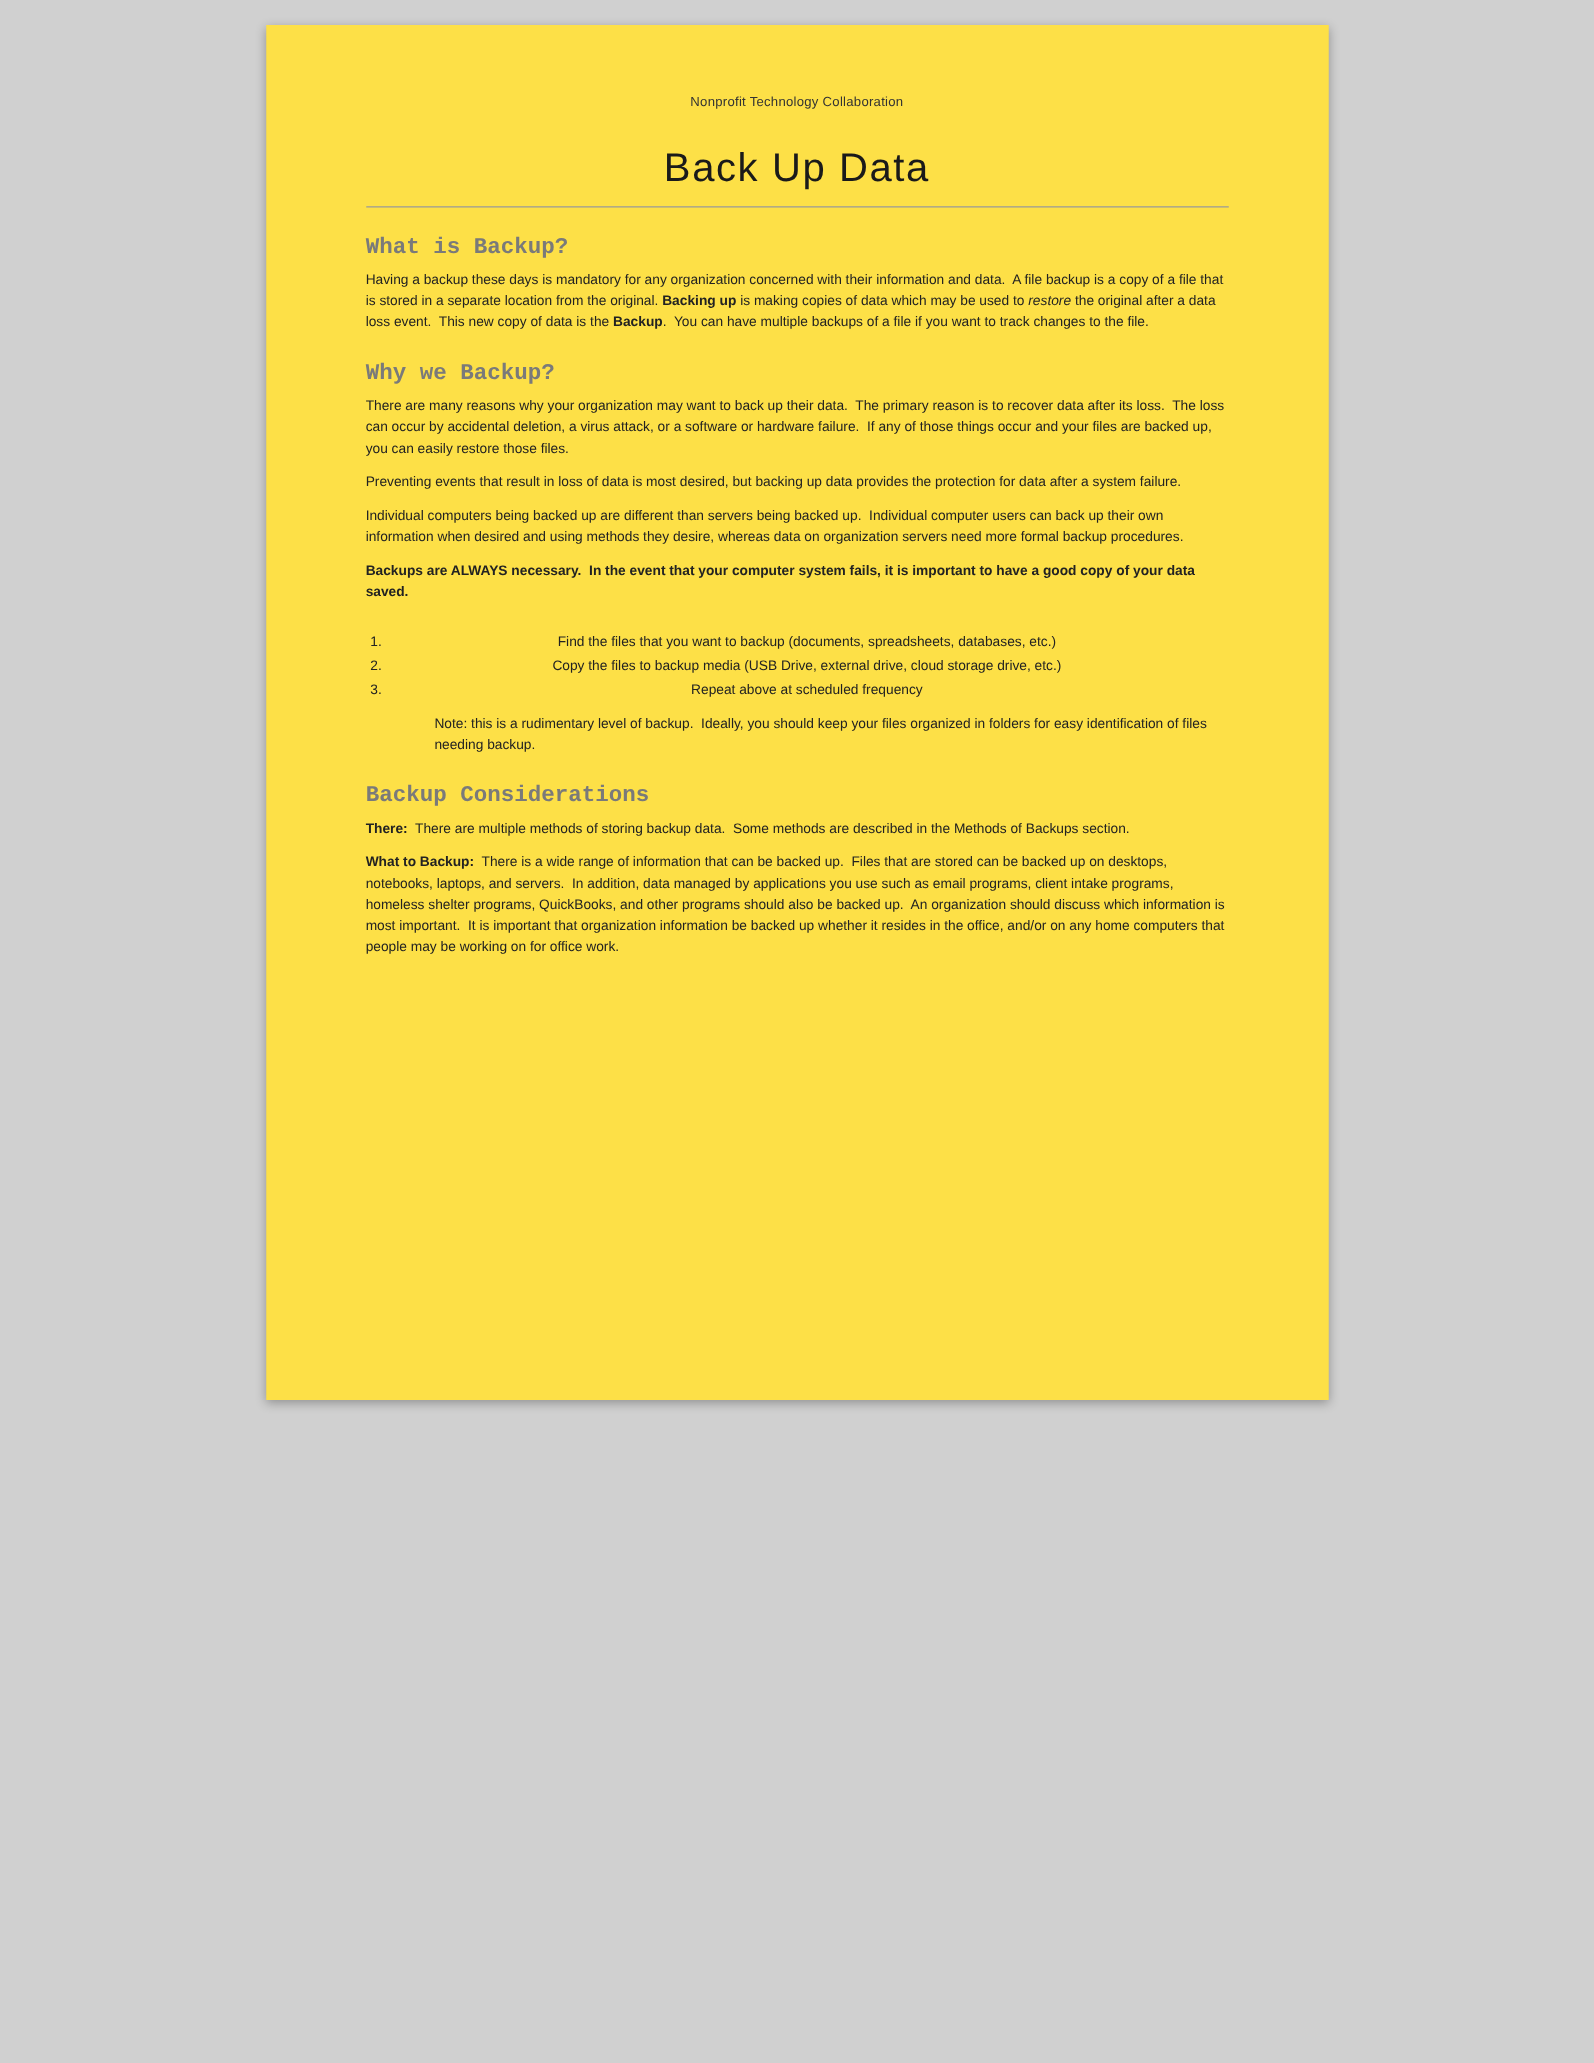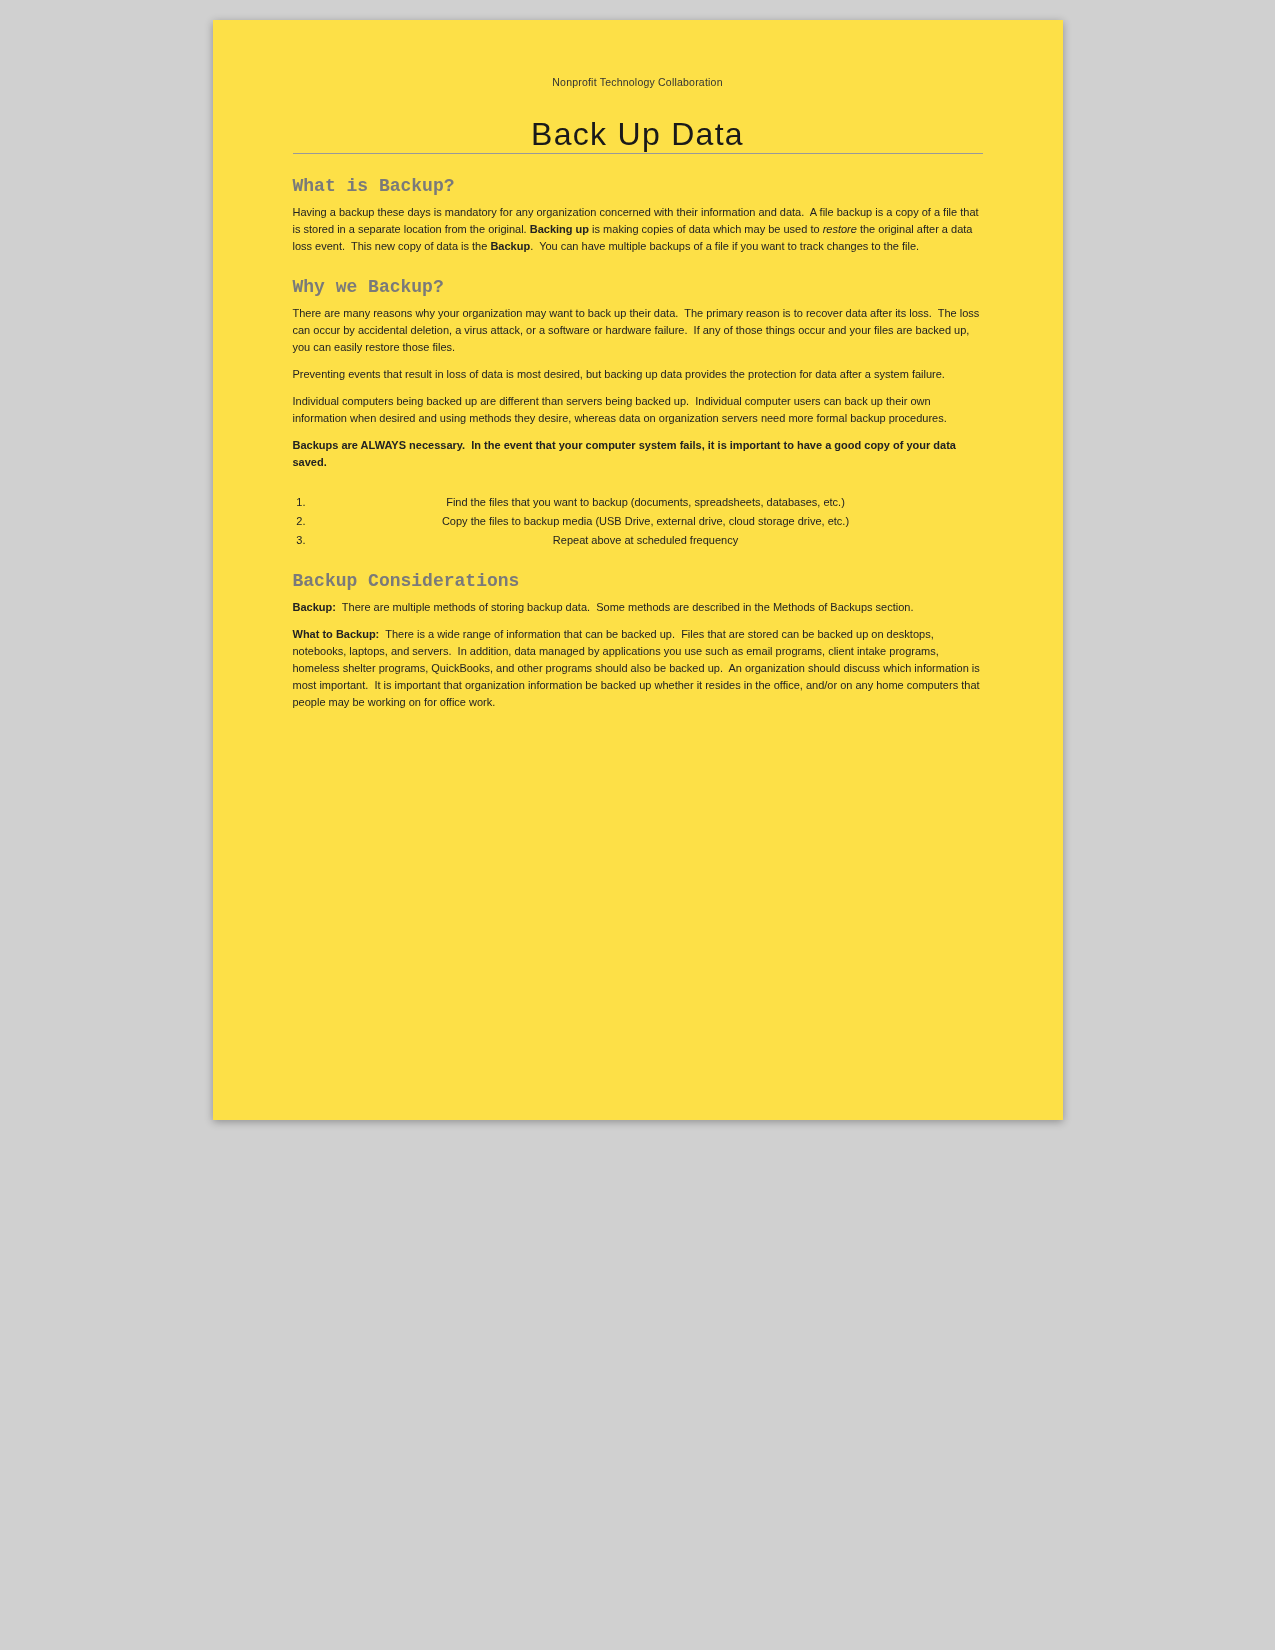--- a/index.html
+++ b/index.html
@@ -35,21 +35,21 @@
       margin-bottom: 28px;
       letter-spacing: 0.02em;
     }
 
     .doc-title {
       text-align: center;
       font-family: Arial, Helvetica, sans-serif;
       font-size: 32px;
       font-weight: normal;
       color: #1a1a1a;
-      margin-bottom: 0;
+      margin-bottom: 12px;
       letter-spacing: 0.04em;
     }
 
     .title-divider {
       border: none;
       border-top: 1px solid #999;
       margin-bottom: 22px;
     }
 
     .section-heading {
@@ -164,26 +164,27 @@
       Backups are ALWAYS necessary.&nbsp; In the event that your computer system fails, it is important to have a good copy of your data saved.
     </p>
   </div>
 
   <div class="section-block">
     <ol>
       <li>Find the files that you want to backup (documents, spreadsheets, databases, etc.)</li>
       <li>Copy the files to backup media (USB Drive, external drive, cloud storage drive, etc.)</li>
       <li>Repeat above at scheduled frequency</li>
     </ol>
+    <div class="list-note">Note: this is a rudimentary level of backup.&nbsp; Ideally, you should keep your files organized in folders for easy identification of files needing backup.</div>
   </div>
 
   <div class="section-block">
     <h2 class="section-heading">Backup Considerations</h2>
     <p class="body-text">
-      <span class="bold">Backup:</span>&nbsp; There are multiple methods of storing backup data.&nbsp; Some methods are described in the Methods of Backups section.
+      <span class="bold">There:</span>&nbsp; There are multiple methods of storing backup data.&nbsp; Some methods are described in the Methods of Backups section.
     </p>
     <p class="body-text">
       <span class="bold">What to Backup:</span>&nbsp; There is a wide range of information that can be backed up.&nbsp; Files that are stored can be backed up on desktops, notebooks, laptops, and servers.&nbsp; In addition, data managed by applications you use such as email programs, client intake programs, homeless shelter programs, QuickBooks, and other programs should also be backed up.&nbsp; An organization should discuss which information is most important.&nbsp; It is important that organization information be backed up whether it resides in the office, and/or on any home computers that people may be working on for office work.
     </p>
   </div>
 
 
 </div>
 
 </body></html>

